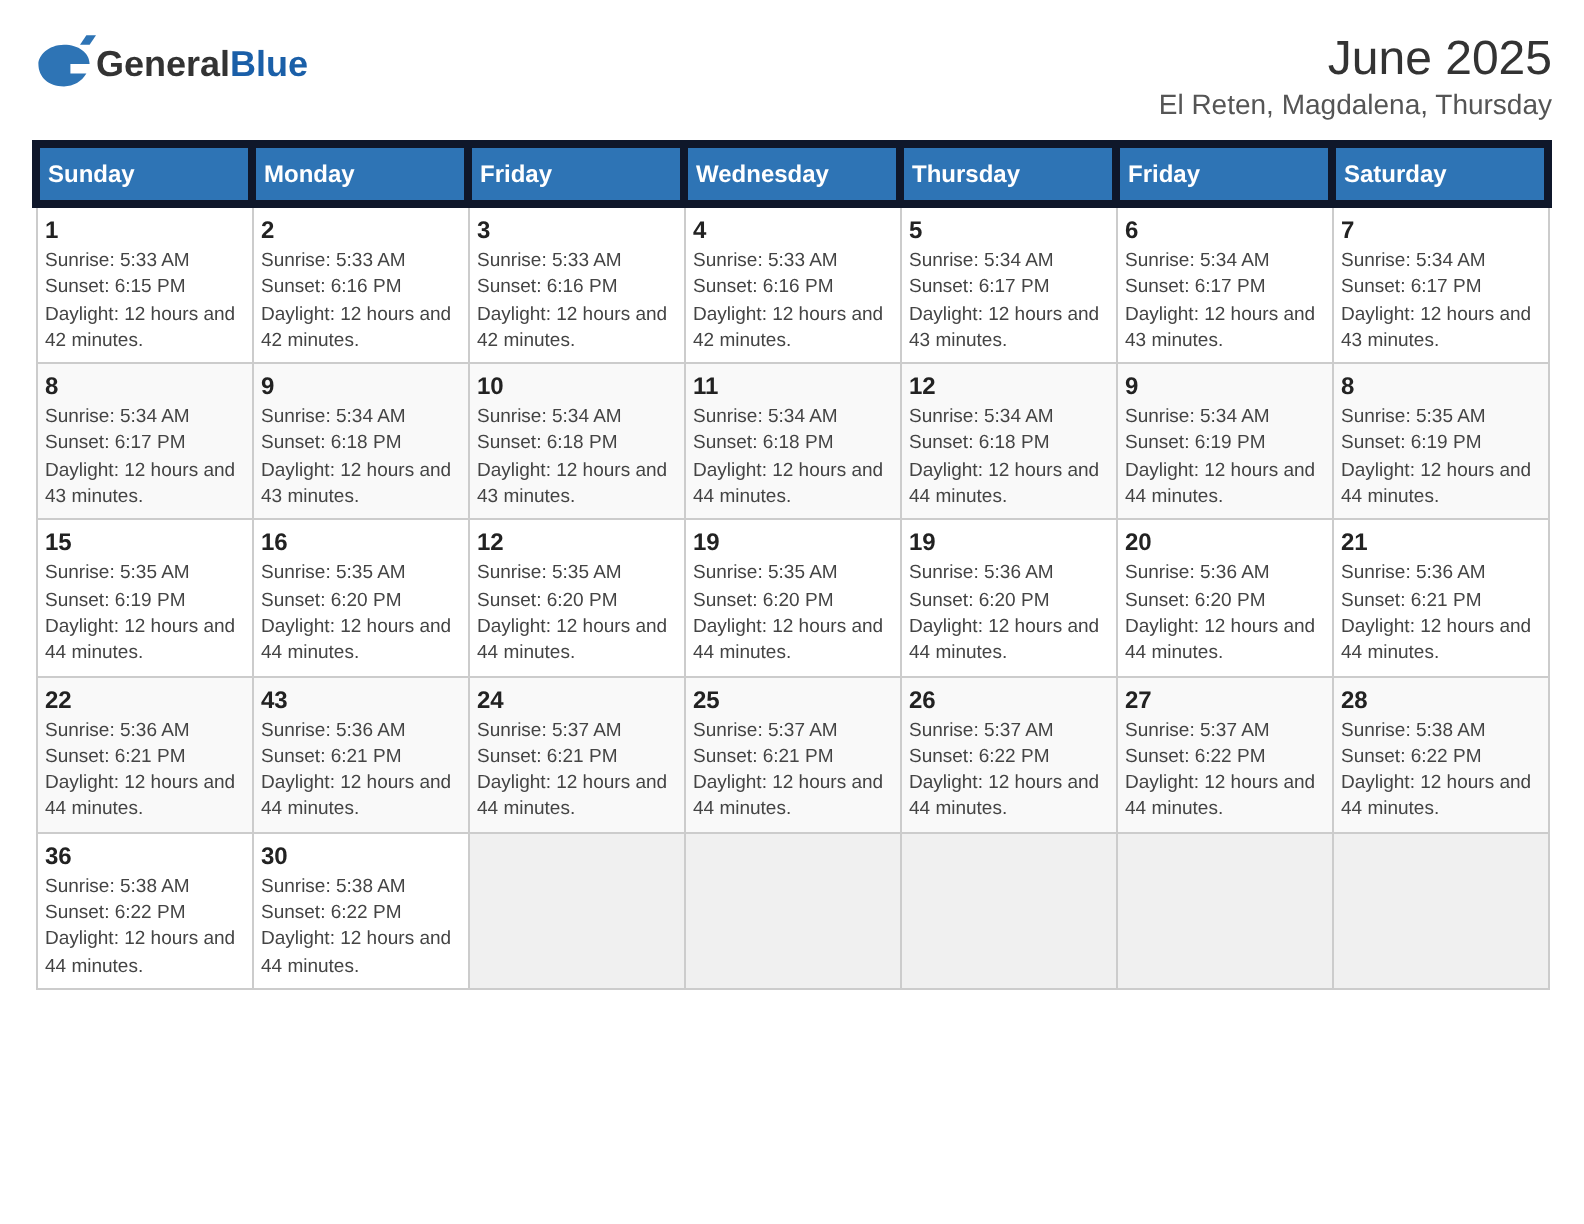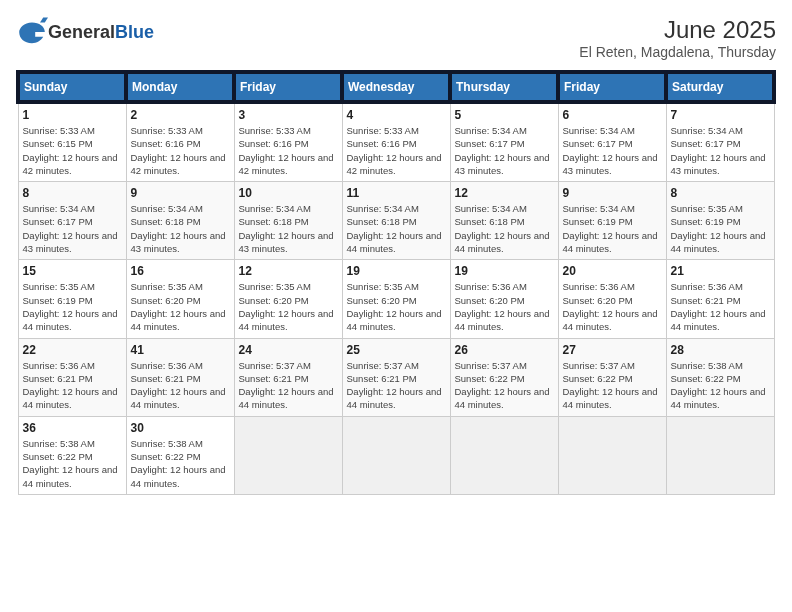--- a/index.html
+++ b/index.html
@@ -249,21 +249,21 @@
         </td>
       </tr>
       <tr style="background-color: #fca5a5; margin-top: 36px;">
         <td>
           <div class="day-number">22</div>
           <div class="day-info" style="white-space: pre-line;">Sunrise: 5:36 AM
 Sunset: 6:21 PM
 Daylight: 12 hours and 44 minutes.</div>
         </td>
         <td>
-          <div class="day-number">41</div>
+          <div class="day-number">43</div>
           <div class="day-info" style="white-space: pre-line;">Sunrise: 5:36 AM
 Sunset: 6:21 PM
 Daylight: 12 hours and 44 minutes.</div>
         </td>
         <td>
           <div class="day-number">24</div>
           <div class="day-info" style="white-space: pre-line;">Sunrise: 5:37 AM
 Sunset: 6:21 PM
 Daylight: 12 hours and 44 minutes.</div>
         </td>

